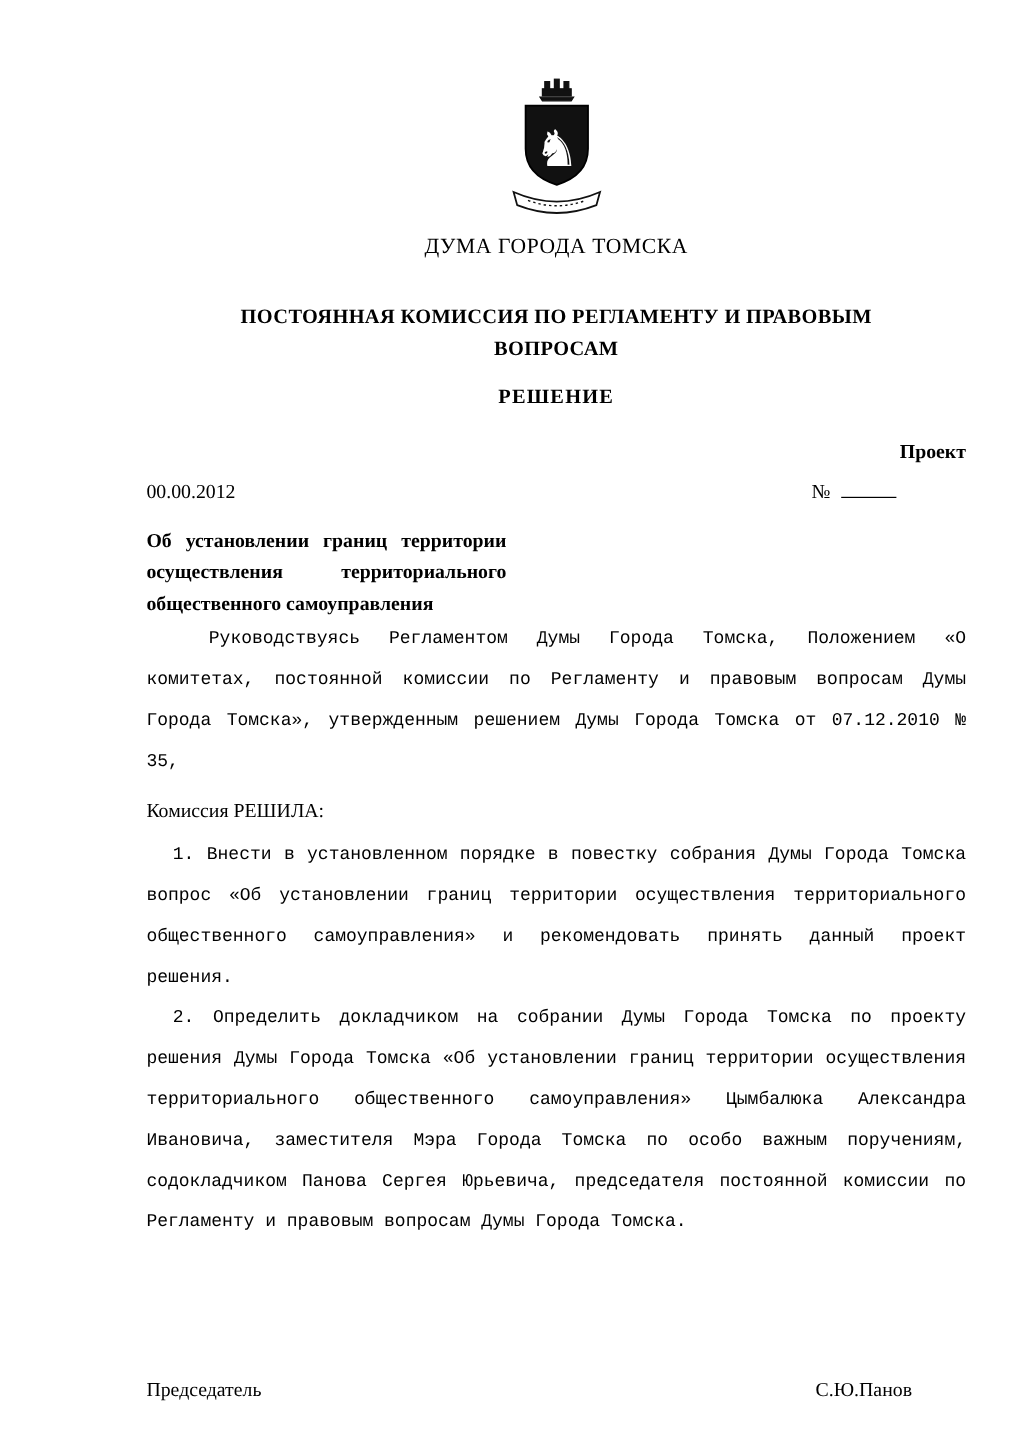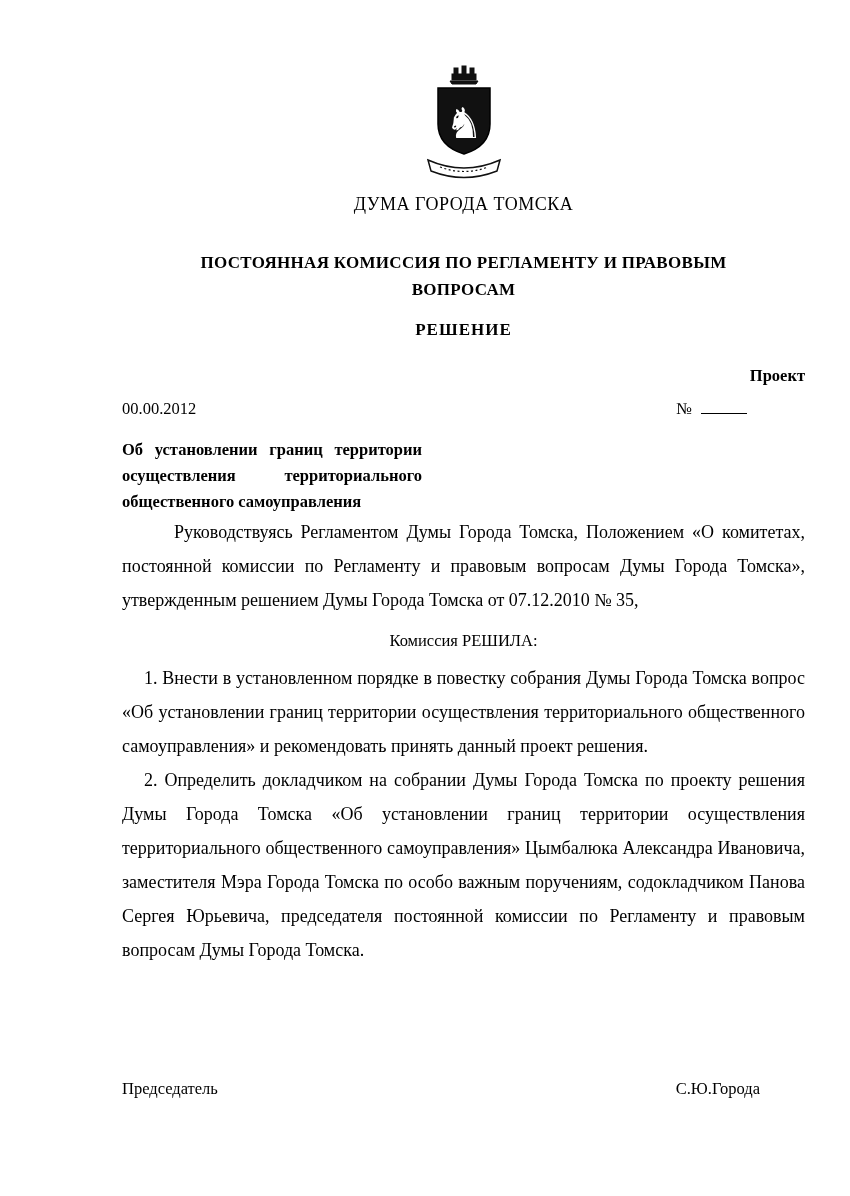--- a/index.html
+++ b/index.html
@@ -79,32 +79,32 @@
     margin-top: 18px;
     width: 300px;
     font-weight: bold;
     font-size: 16.5px;
     line-height: 26px;
     text-align: justify;
     text-align-last: left;
   }
   p.body-par {
     margin: 0;
-    font-size: 18px;
+    font-size: 15px;
     line-height: 34px;
     text-align: justify;
     text-align-last: left;
+    font-family: Liberation Mono, monospace;
   }
   .preamble {
     margin-top: 20px;
     text-indent: 52px;
   }
   .resolved {
     margin: 7px 0 3px;
-    text-align: center;
     font-size: 16.5px;
     line-height: 34px;
   }
   .item {
     text-indent: 22px;
   }
   .sig-row {
     margin-top: 112px;
     display: flex;
     justify-content: space-between;
@@ -158,16 +158,16 @@
 
   <p class="body-par preamble">Руководствуясь Регламентом Думы Города Томска, Положением «О комитетах, постоянной комиссии по Регламенту и правовым вопросам Думы Города Томска», утвержденным решением Думы Города Томска от 07.12.2010 № 35,</p>
 
   <div class="resolved">Комиссия РЕШИЛА:</div>
 
   <p class="body-par item">1. Внести в установленном порядке в повестку собрания Думы Города Томска вопрос «Об установлении границ территории осуществления территориального общественного самоуправления» и рекомендовать принять данный проект решения.</p>
   <p class="body-par item">2. Определить докладчиком на собрании Думы Города Томска по проекту решения Думы Города Томска «Об установлении границ территории осуществления территориального общественного самоуправления» Цымбалюка Александра Ивановича, заместителя Мэра Города Томска по особо важным поручениям, содокладчиком Панова Сергея Юрьевича, председателя постоянной комиссии по Регламенту и правовым вопросам Думы Города Томска.</p>
 
   <div class="sig-row">
     <span>Председатель</span>
-    <span class="sig-name">С.Ю.Города</span>
+    <span class="sig-name">С.Ю.Панов</span>
   </div>
 
 </div>
 
 </body></html>

